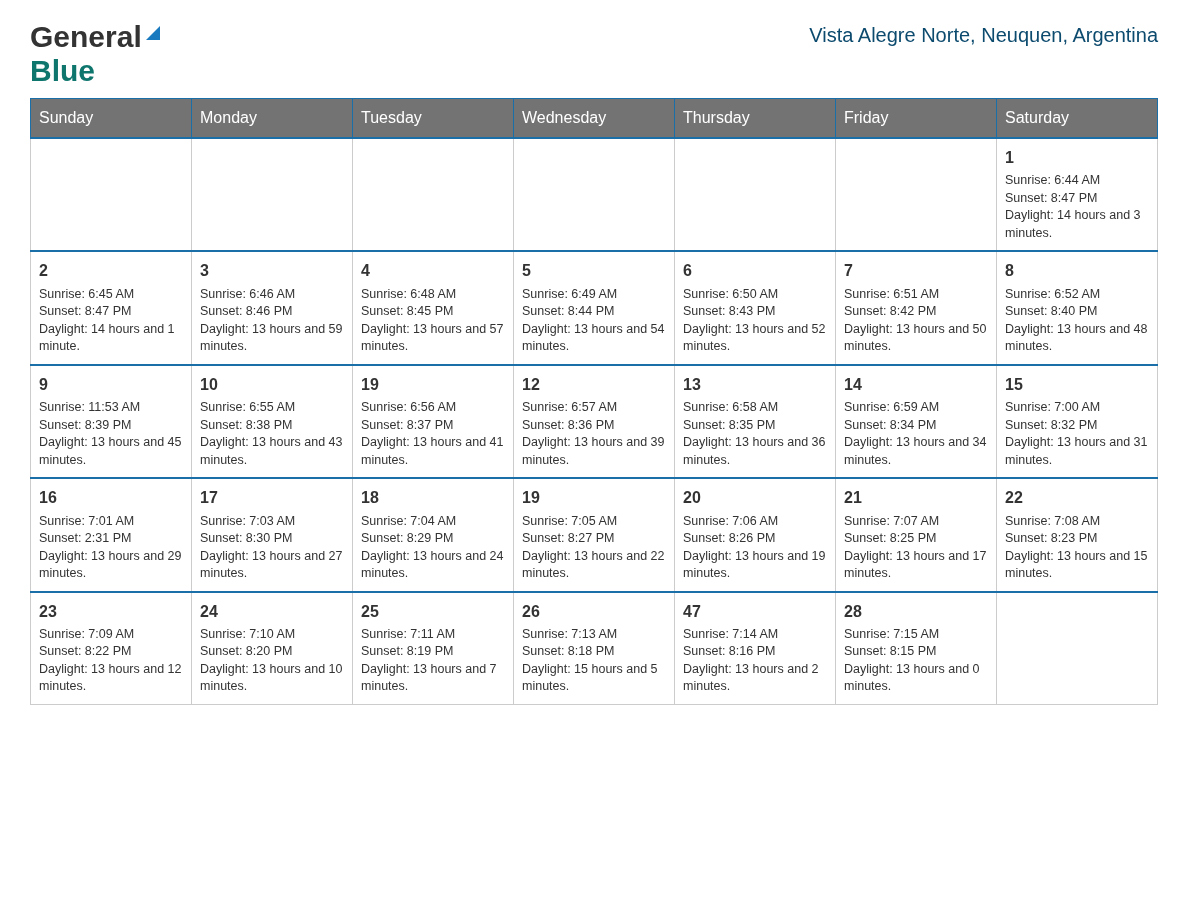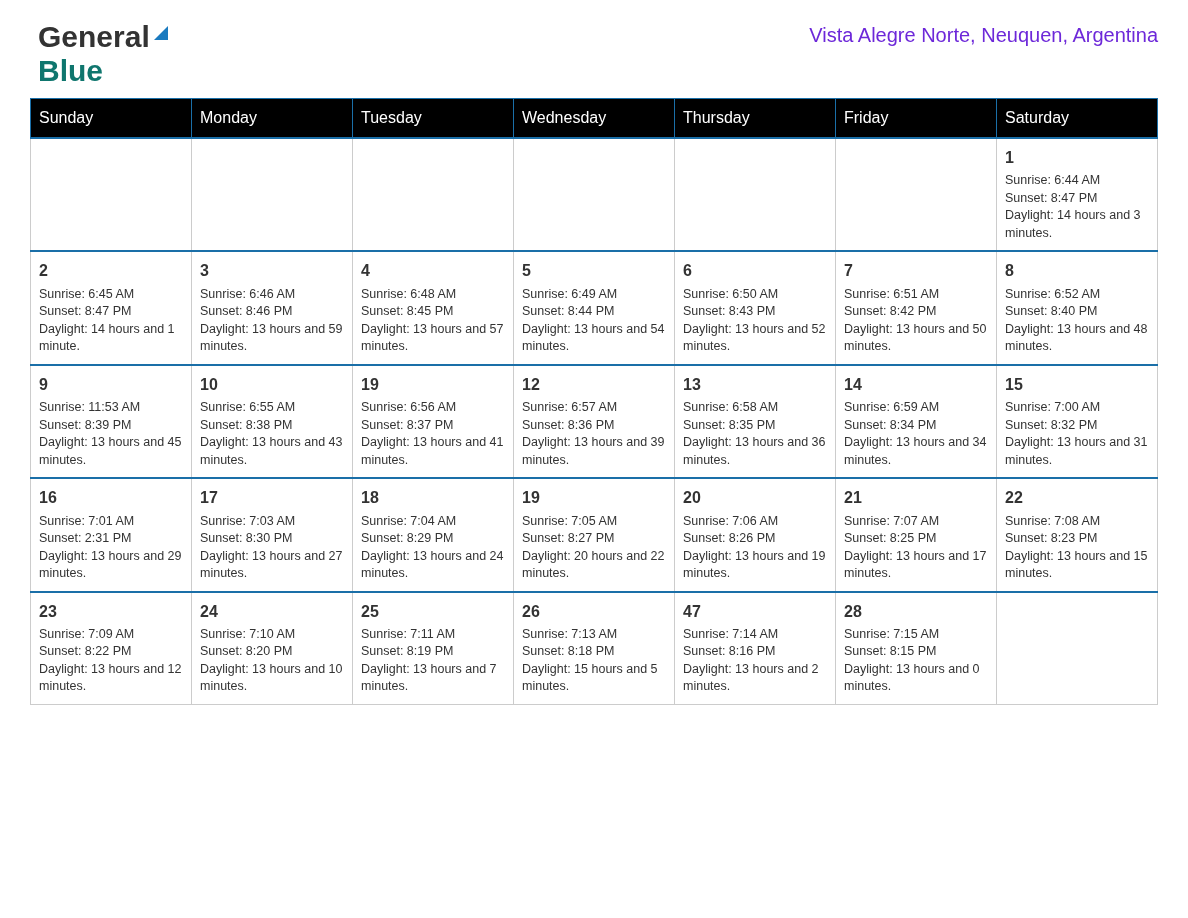--- a/index.html
+++ b/index.html
@@ -13,43 +13,42 @@
     .header {
       display: flex;
       justify-content: space-between;
       align-items: flex-start;
       margin-bottom: 10px;
     }
     .logo {
       display: flex;
       flex-direction: column;
       align-items: flex-start;
-      margin-left: 8px;
     }
     .title-block {
       text-align: right;
     }
     .month-title {
       font-size: 52px;
       font-weight: bold;
       color: #222;
       line-height: 1.1;
     }
     .location-title {
       font-size: 20px;
-      color: #6d28d9;
+      color: #0c4a6e;
       margin-top: 4px;
     }
     .calendar {
       width: 100%;
       border-collapse: collapse;
       margin-top: 10px;
     }
     .calendar th {
-      background-color: #000000;
+      background-color: #737373;
       color: #fff;
       padding: 10px 8px;
       font-size: 16px;
       font-weight: normal;
       text-align: left;
       border: 1px solid #1a6fa8;
     }
     .calendar td {
       vertical-align: top;
       padding: 8px;
@@ -245,21 +244,21 @@
         <td>
           <span class="day-number">18</span>
           <div>Sunrise: 7:04 AM</div>
           <div>Sunset: 8:29 PM</div>
           <div>Daylight: 13 hours and 24 minutes.</div>
         </td>
         <td>
           <span class="day-number">19</span>
           <div>Sunrise: 7:05 AM</div>
           <div>Sunset: 8:27 PM</div>
-          <div>Daylight: 20 hours and 22 minutes.</div>
+          <div>Daylight: 13 hours and 22 minutes.</div>
         </td>
         <td>
           <span class="day-number">20</span>
           <div>Sunrise: 7:06 AM</div>
           <div>Sunset: 8:26 PM</div>
           <div>Daylight: 13 hours and 19 minutes.</div>
         </td>
         <td>
           <span class="day-number">21</span>
           <div>Sunrise: 7:07 AM</div>

